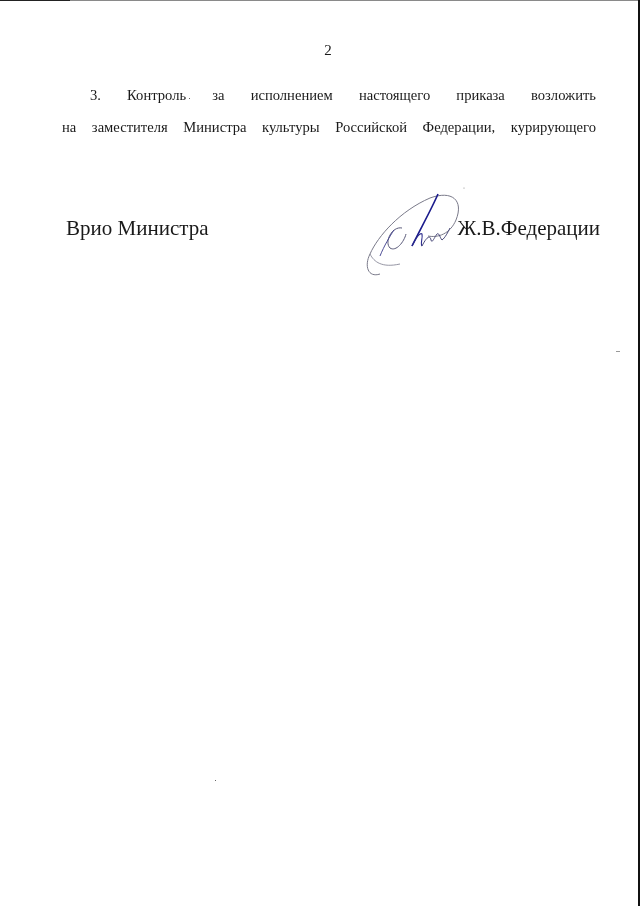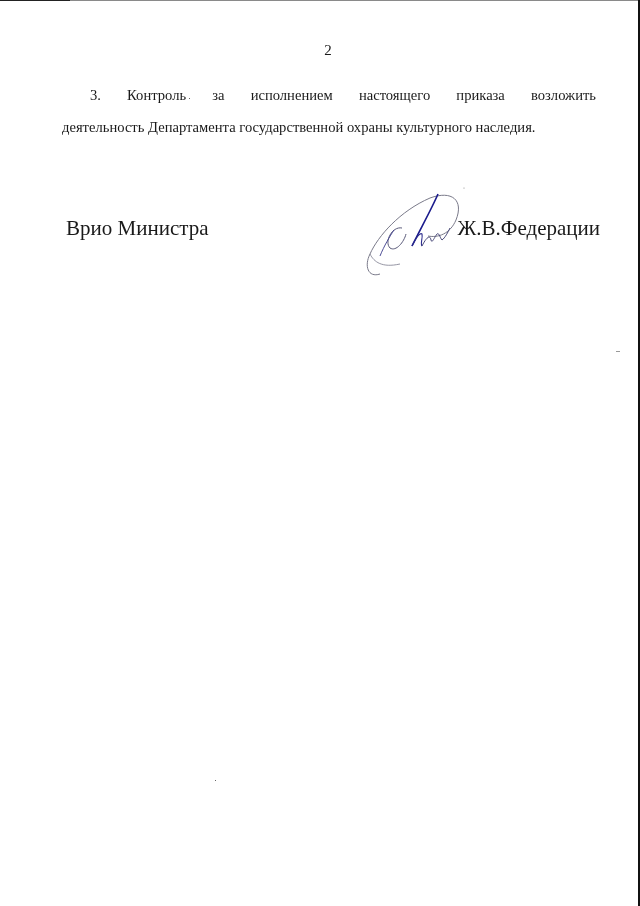--- a/index.html
+++ b/index.html
@@ -99,21 +99,21 @@
 <body>
 
 <div class="scan-top"></div>
 <div class="scan-top-dark"></div>
 <div class="scan-right"></div>
 
 <div class="page-number">2</div>
 
 <div class="paragraph">
   <span class="line first">3. Контроль за исполнением настоящего приказа возложить</span>
-  <span class="line last">деятельность Департамента государственной охраны культурного наследия.</span>
+  <span class="line">на заместителя Министра культуры Российской Федерации, курирующего</span>
 </div>
 
 <div class="signature-block">
   <span class="signer-title">Врио Министра</span>
   <span class="signer-name">Ж.В.Федерации</span>
 </div>
 
 <div class="signature">
   <svg width="110" height="95" viewBox="0 0 110 95" xmlns="http://www.w3.org/2000/svg">
 

